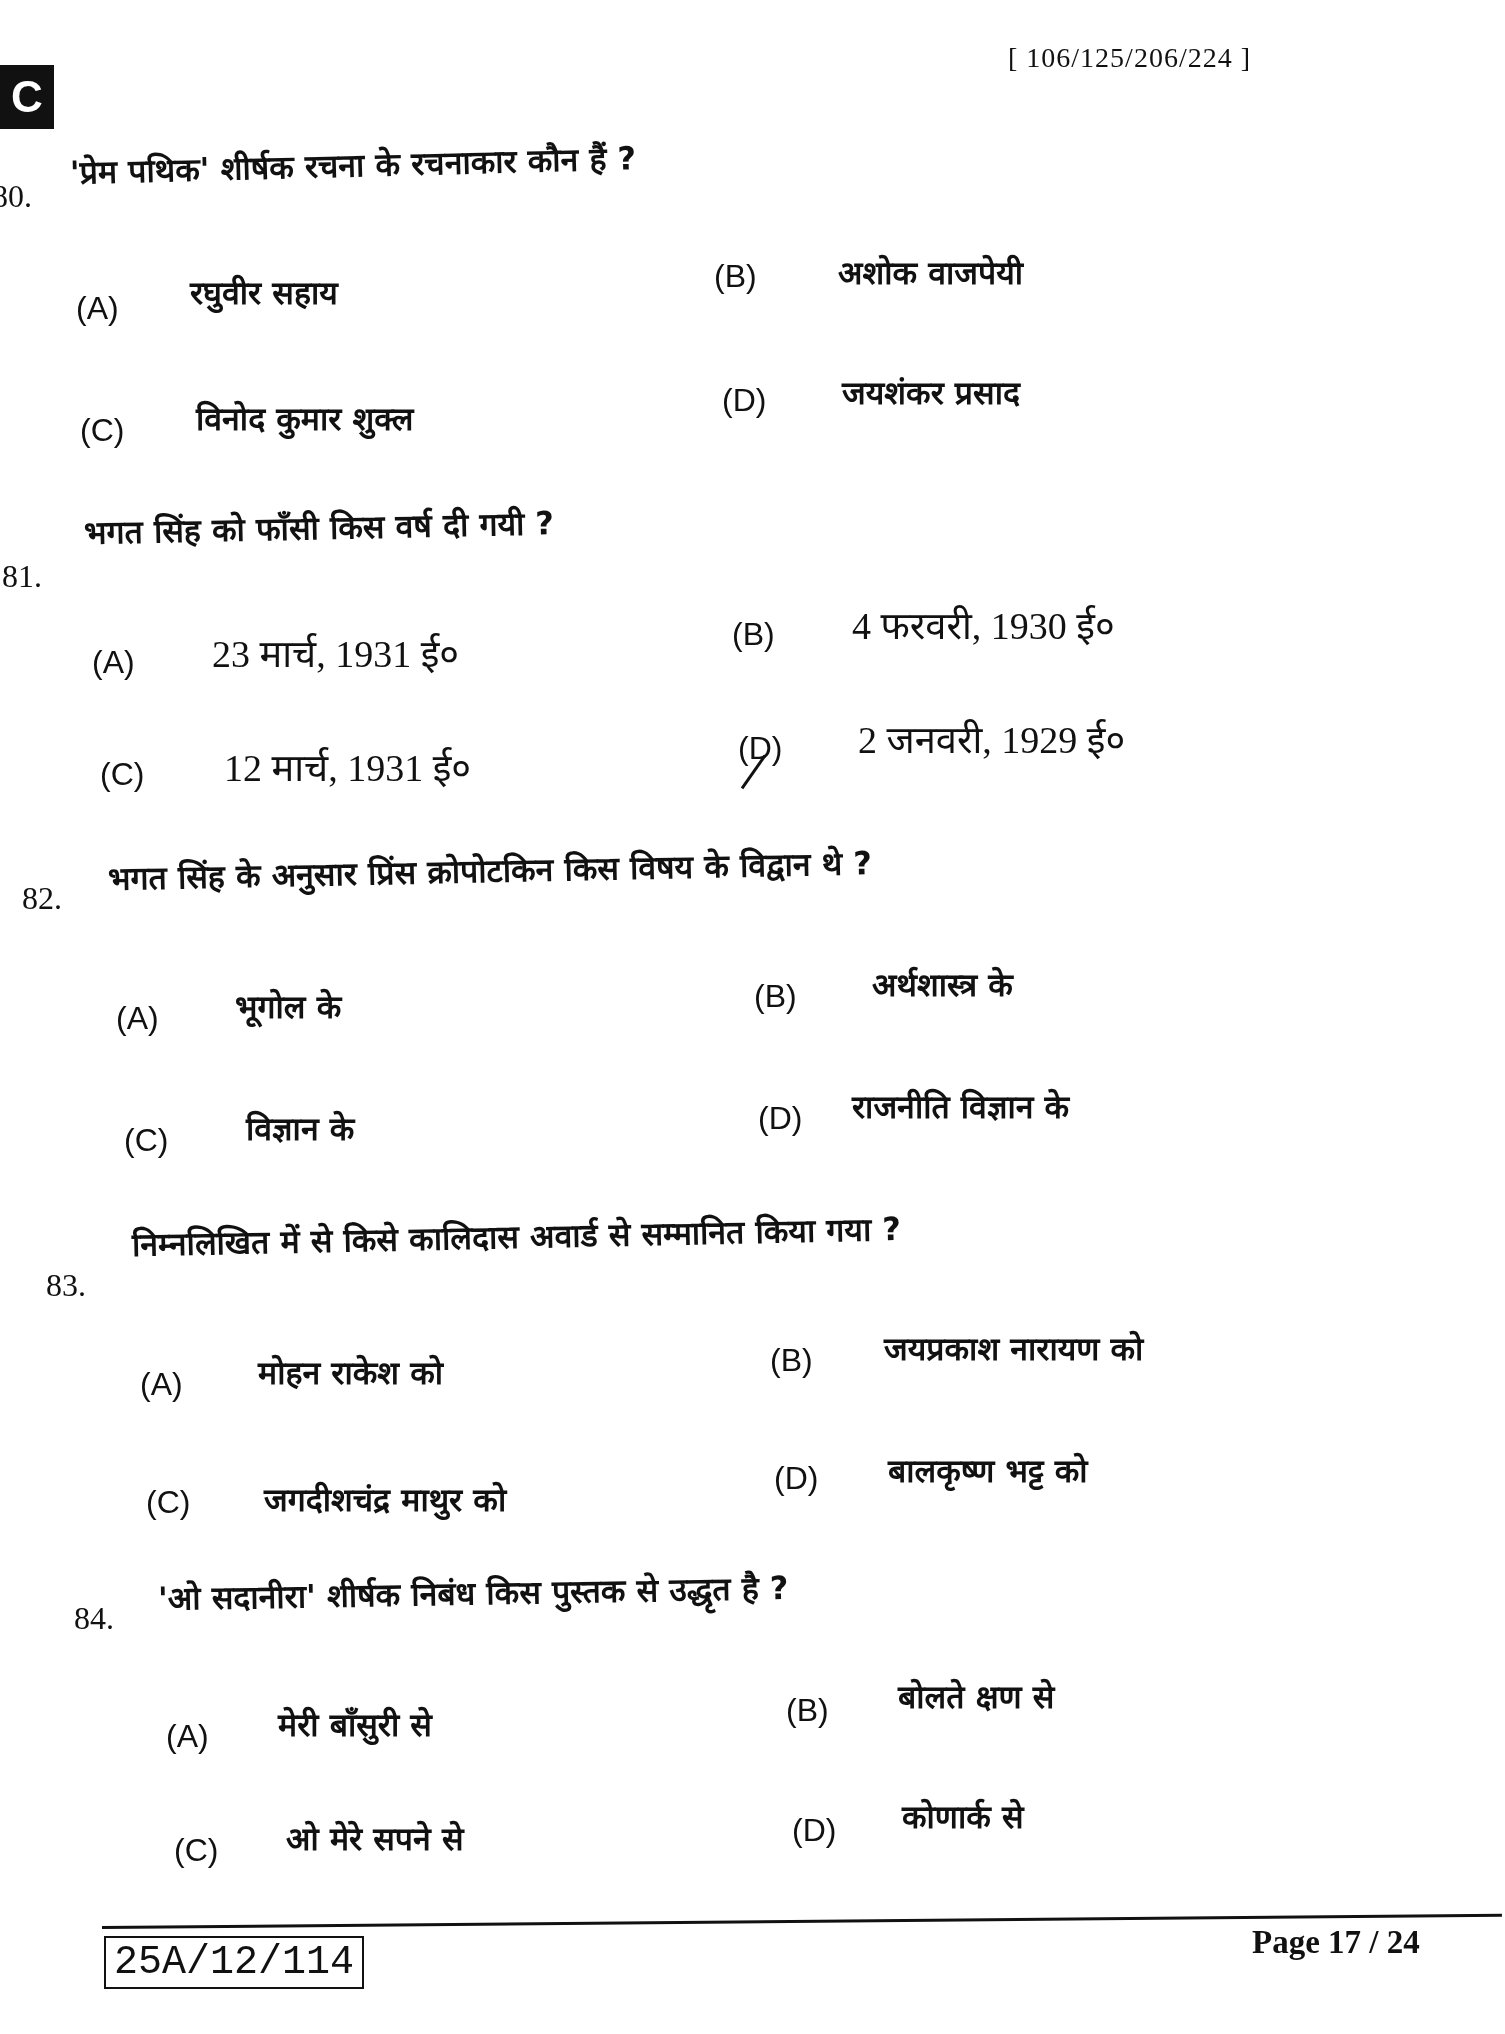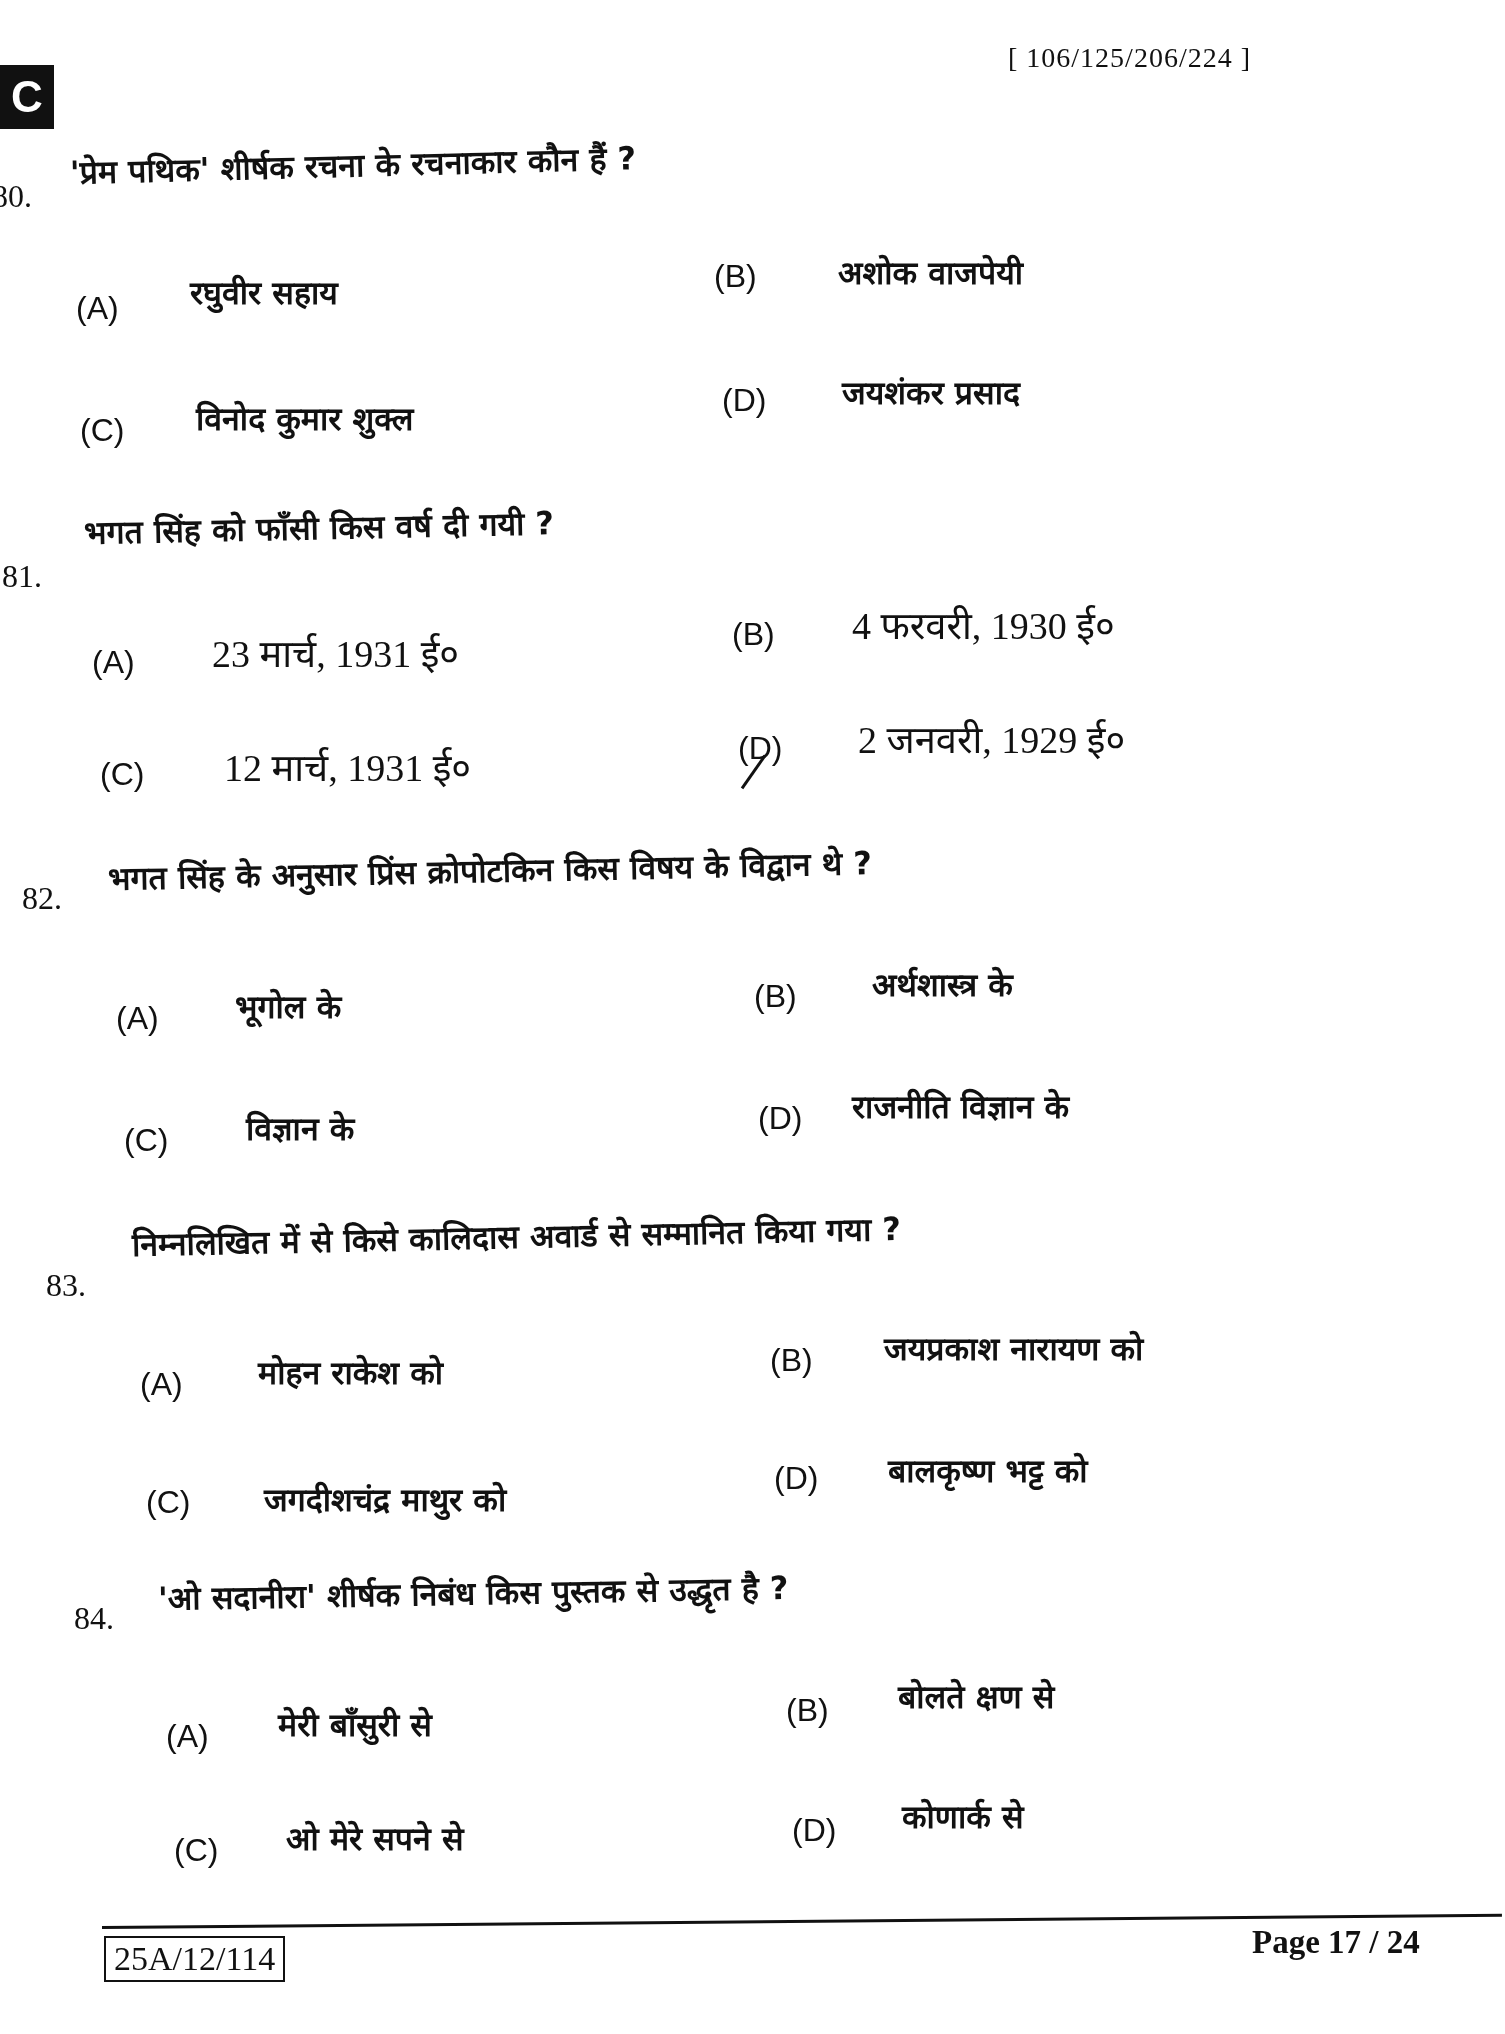--- a/index.html
+++ b/index.html
@@ -8,21 +8,21 @@
   .abs { position:absolute; white-space:nowrap; }
   .code { font-size:28px; letter-spacing:1px; }
   .badge { background:#111; color:#fff; font-family:"Liberation Sans", sans-serif;
            font-weight:bold; font-size:44px; width:54px; height:64px;
            display:flex; align-items:center; justify-content:center; }
   .qnum { font-size:32px; }
   .qtext { font-family:"DejaVu Sans", sans-serif; font-size:32px; font-weight:bold; }
   .opt-label { font-family:"Liberation Sans", sans-serif; font-size:32px; }
   .opt-text { font-family:"DejaVu Sans", sans-serif; font-size:32px; font-weight:bold; }
   .opt-text.num { font-family:"Liberation Serif", serif; font-weight:normal; font-size:38px; }
-  .footer-box { border:2.5px solid #111; padding:2px 8px; font-size:34px; }
+  .footer-box { border:2.5px solid #111; padding:2px 8px; font-size:40px;font-family:Liberation Mono, monospace; }
   .page { font-family:"Liberation Serif", serif; font-weight:bold; font-size:33px; }
   .rule { position:absolute; height:3px; background:#111; }
   .strike { position:absolute; width:3px; height:40px; background:#111; transform:rotate(35deg); }
 </style>
 </head>
 <body>
 
 <div class="abs code" style="left:1008px; top:42px;">[ 106/125/206/224 ]</div>
 <div class="abs badge" style="left:0px; top:65px;">C</div>
 

